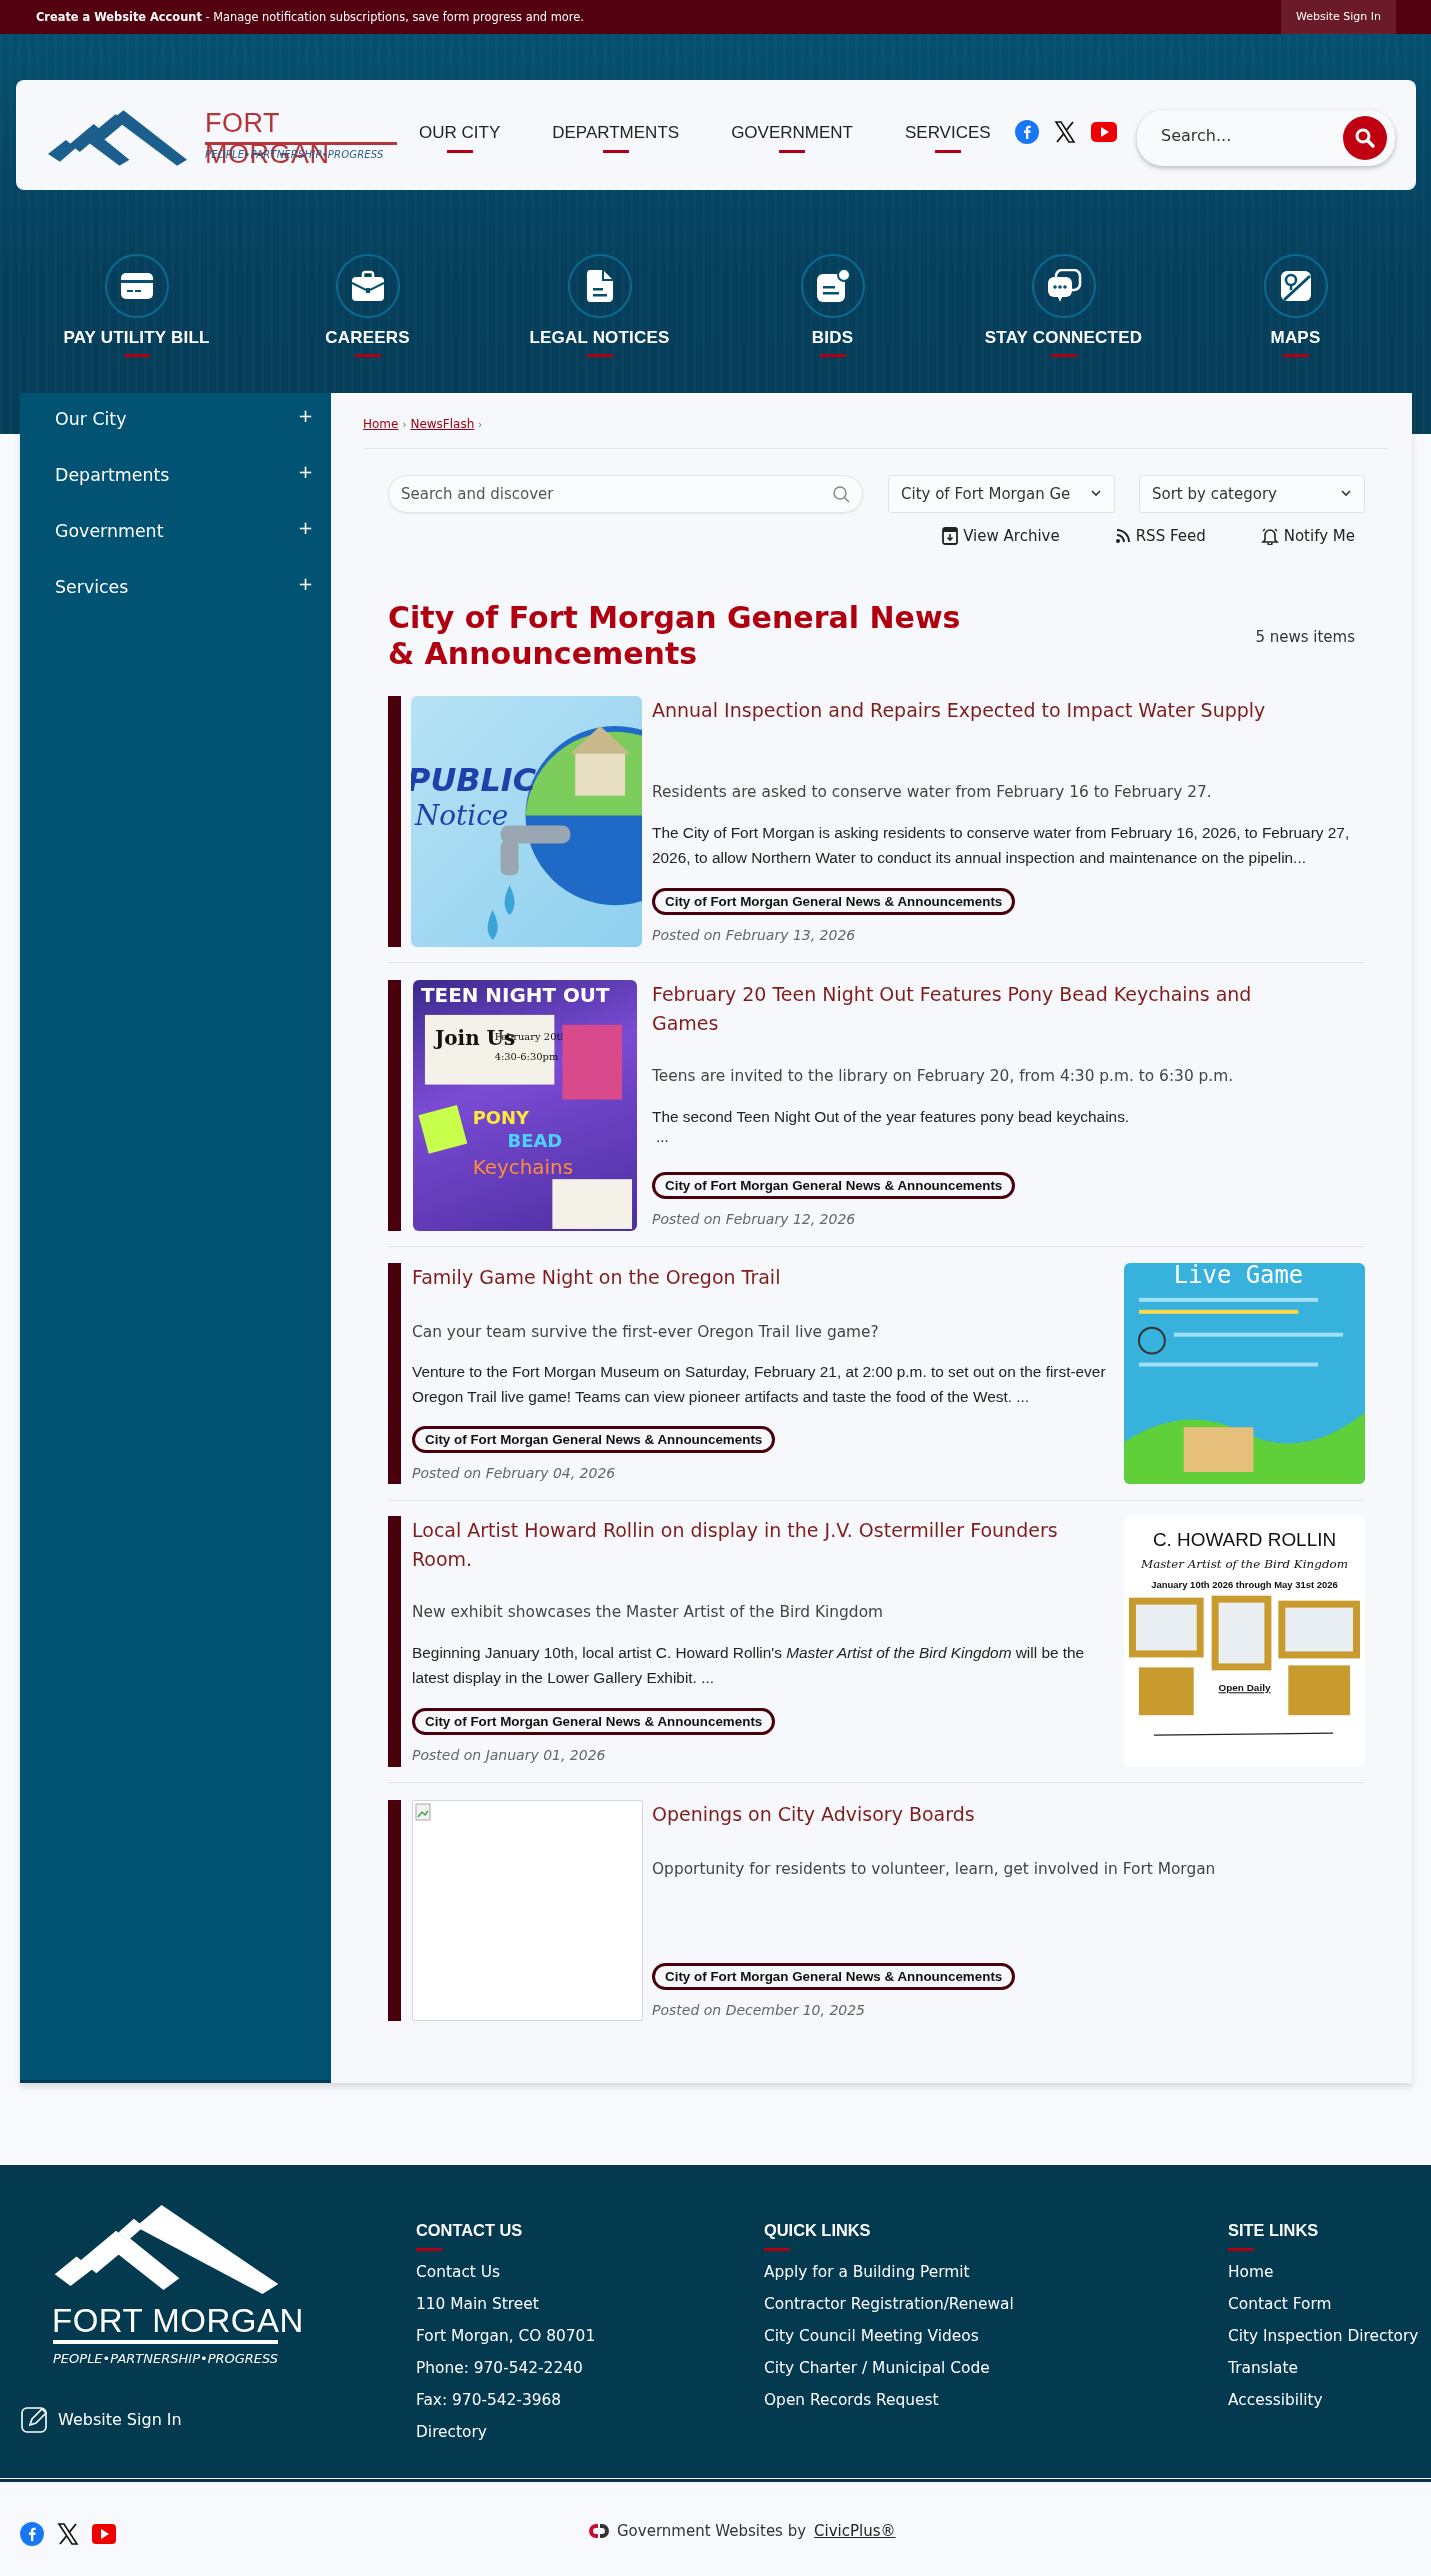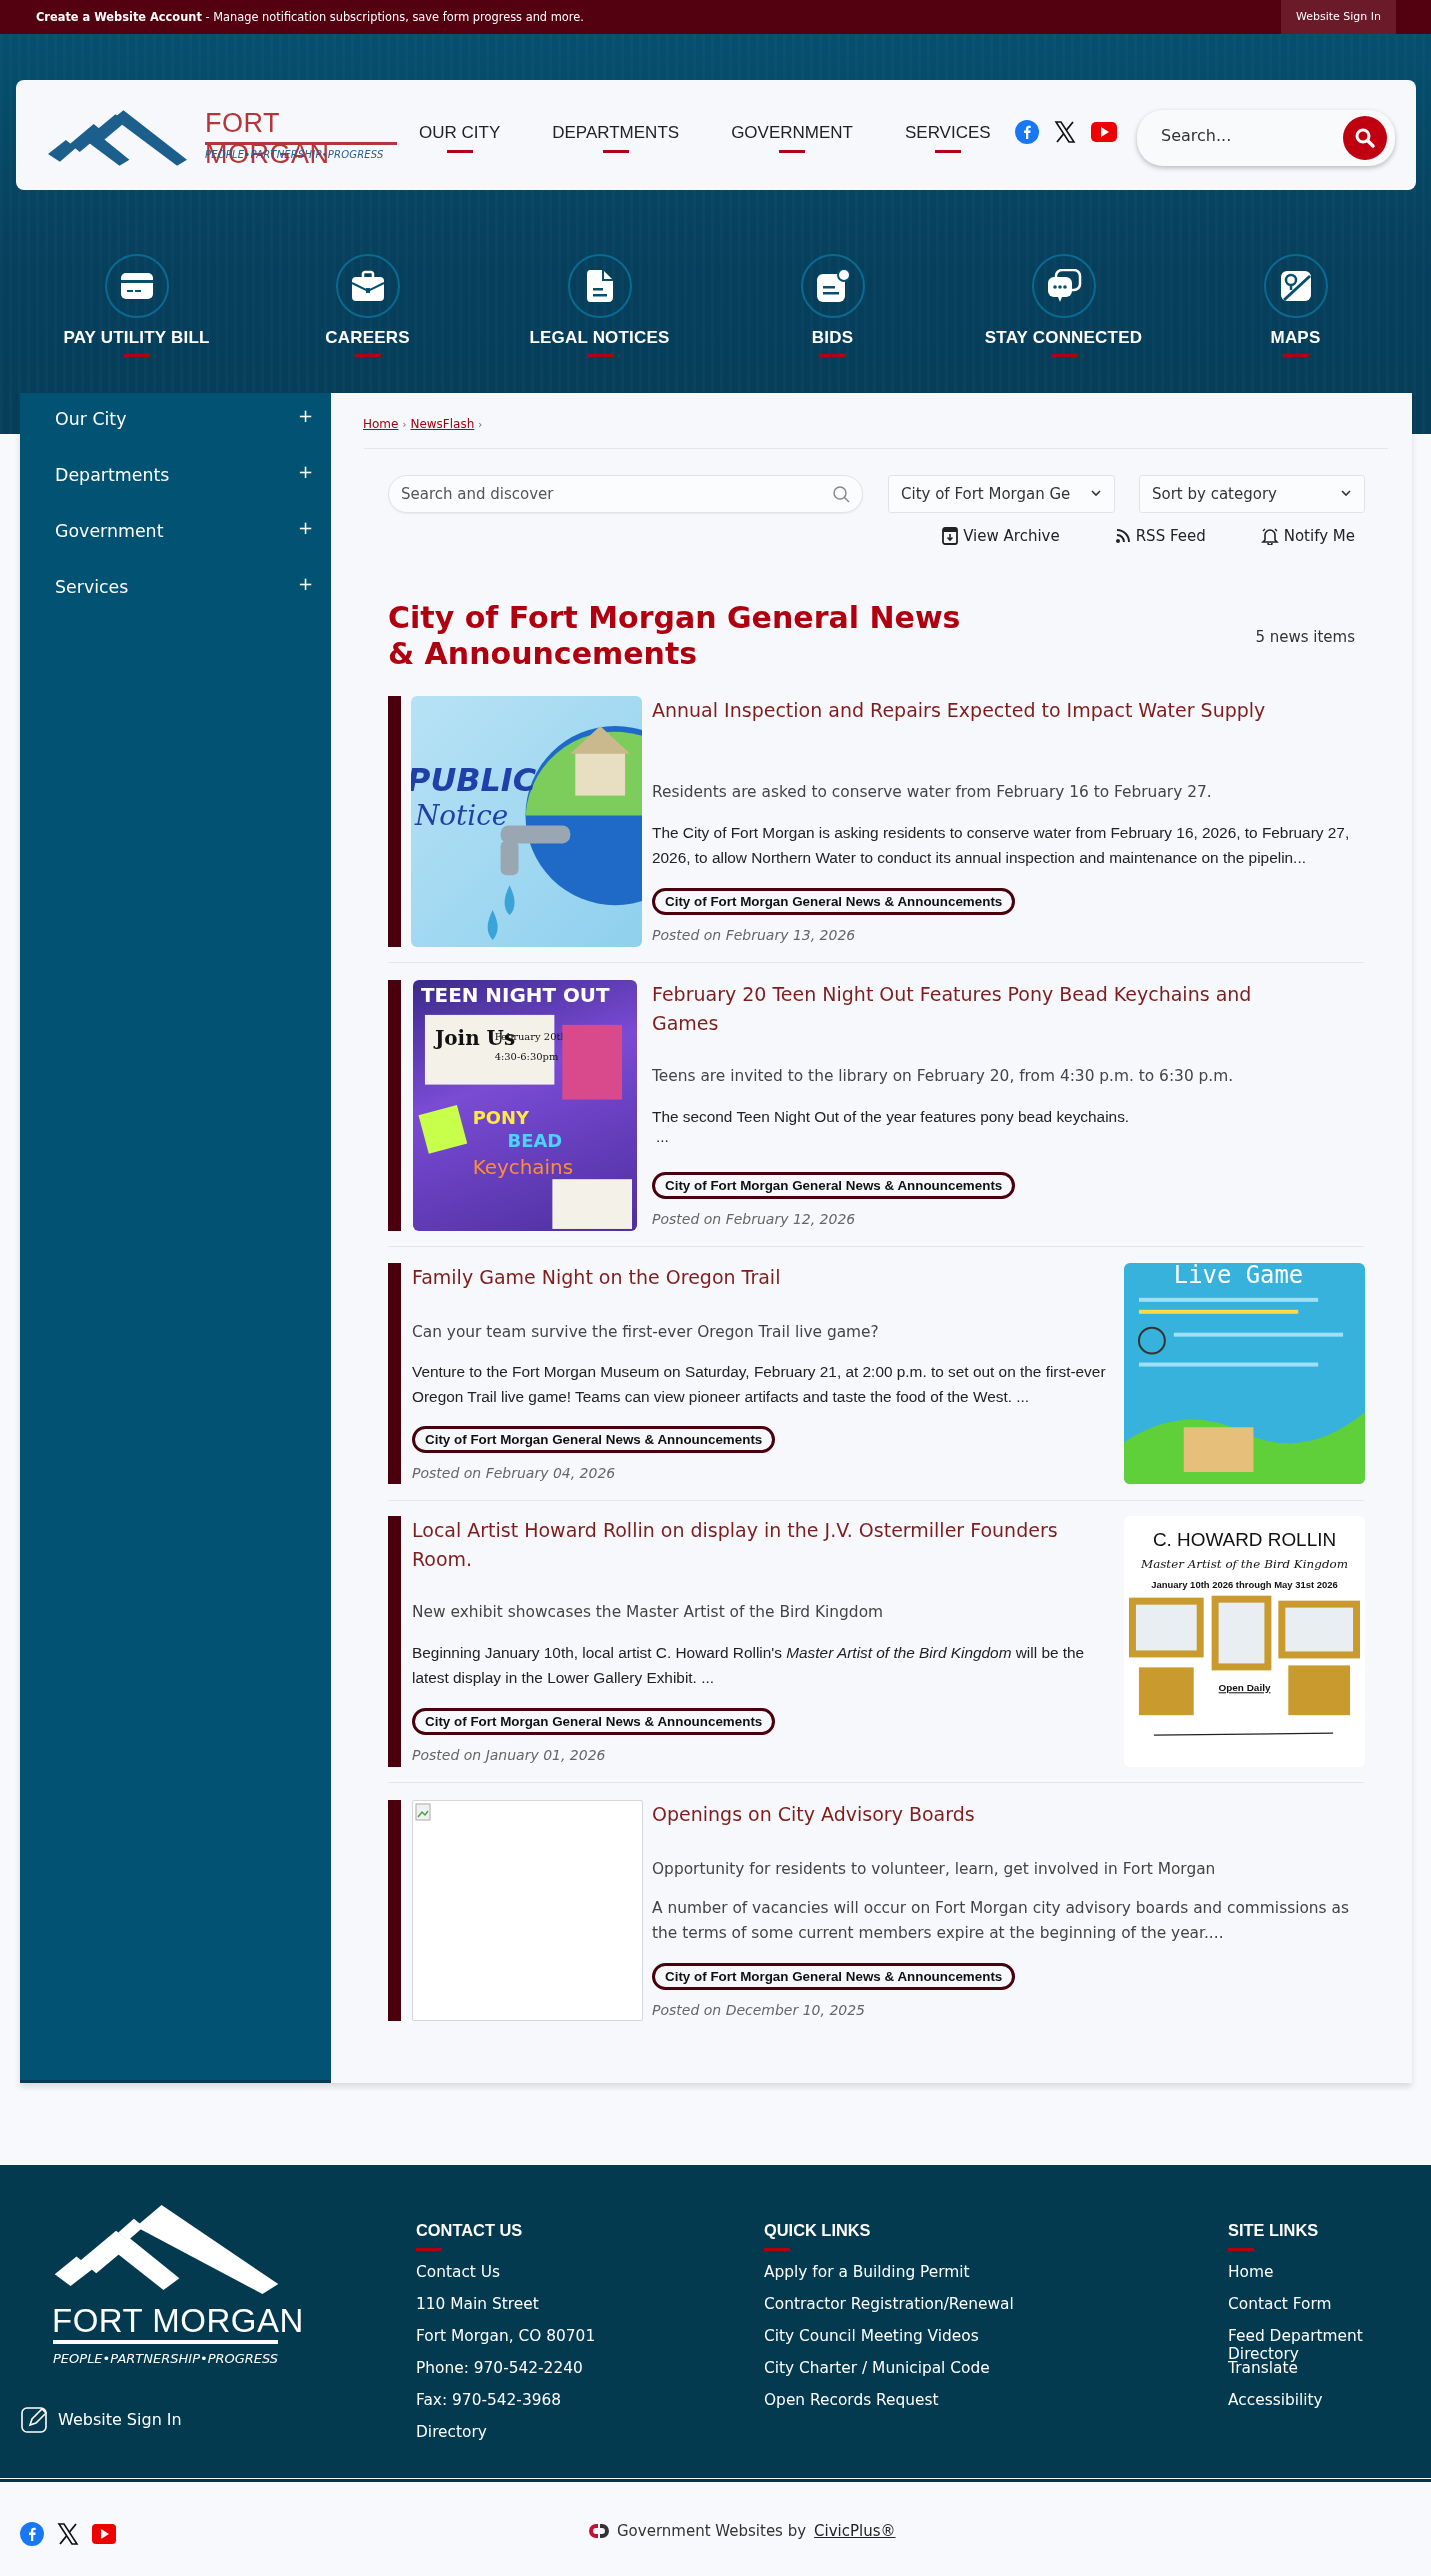--- a/index.html
+++ b/index.html
@@ -410,21 +410,20 @@
     <div class="news" style="top:1407px;height:229px">
       <div class="accent" style="height:221px"></div>
       <a class="img" style="left:24px;top:0;width:231px;height:221px;background:#fff;border:1px solid #d4d6da;border-radius:2px">
         <svg width="18" height="20" viewBox="0 0 18 20" style="position:absolute;left:2px;top:2px">
             <rect x="1" y="1" width="14" height="16" fill="#f1f1f1" stroke="#aaa"></rect>
             <path d="M3 14l4-5 3 3 3-4" fill="none" stroke="#4a9b4a" stroke-width="1.4"></path>
           </svg>
       </a>
       <h3 style="left:264px;top:0;width:696px">Openings on City Advisory Boards</h3>
       <div class="lead" style="left:264px;top:60px">Opportunity for residents to volunteer, learn, get involved in Fort Morgan</div>
-      <div class="lead" style="left:264px;top:96px;width:706px;line-height:25px">A number of vacancies will occur on Fort Morgan city advisory boards and commissions as the terms of some current members expire at the beginning of the year....</div>
       <a class="tag" style="left:264px;top:163px">City of Fort Morgan General News &amp; Announcements</a>
       <div class="date" style="left:264px;top:202px">Posted on December 10, 2025</div>
     </div>
   </div>
 </div>
 
 <footer class="footer">
   <svg class="flogo" width="229" height="89" viewBox="0 0 230 90">
     <g fill="#fff">
       <polygon points="2,70 24,52 40,65 18,82"></polygon>
@@ -464,21 +463,21 @@
     <a class="link" style="display:block">City Council Meeting Videos</a>
     <a class="link" style="display:block">City Charter / Municipal Code</a>
     <a class="link" style="display:block">Open Records Request</a>
   </div>
 
   <div class="fcol" style="left:1180px">
     <h4>SITE LINKS</h4>
     <div class="ul"></div>
     <a class="link" style="display:block">Home</a>
     <a class="link" style="display:block">Contact Form</a>
-    <a class="link" style="display:block">Feed Department Directory</a>
+    <a class="link" style="display:block">City Inspection Directory</a>
     <a class="link" style="display:block">Translate</a>
     <a class="link" style="display:block">Accessibility</a>
   </div>
 </footer>
 
 <div class="bottombar">
   <div class="soc">
     <a>
       <svg width="24" height="24" viewBox="0 0 24 24">
           <circle cx="12" cy="12" r="12" fill="#1877f2"></circle>

